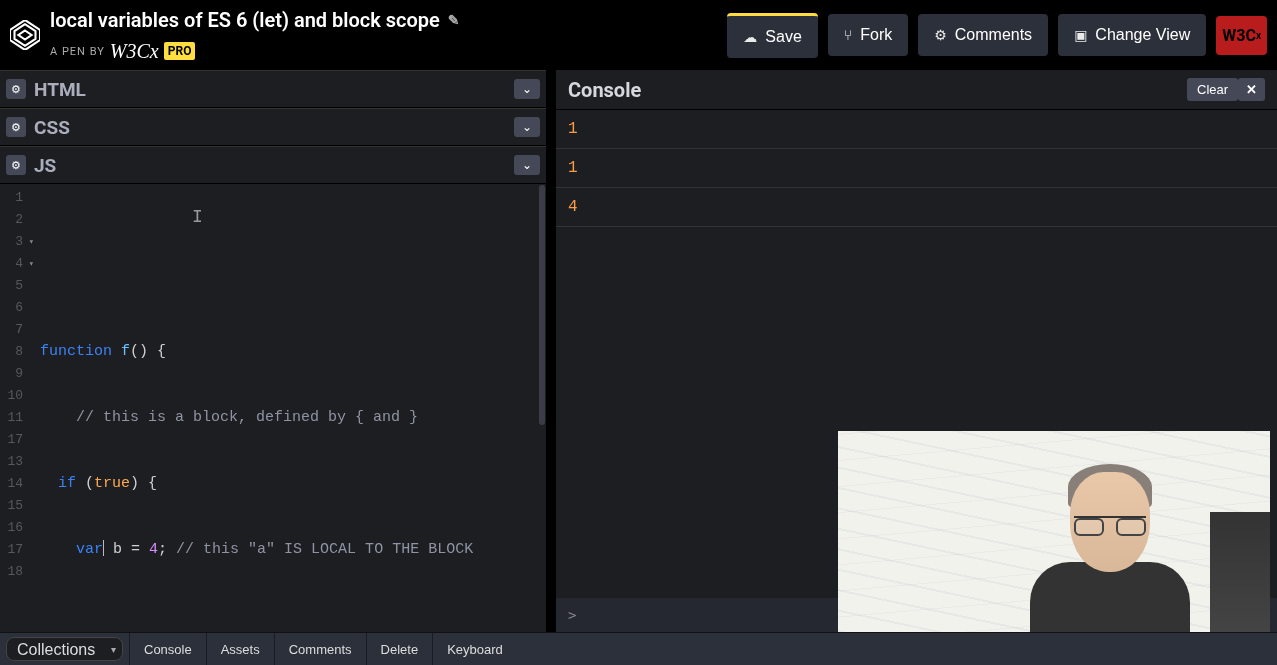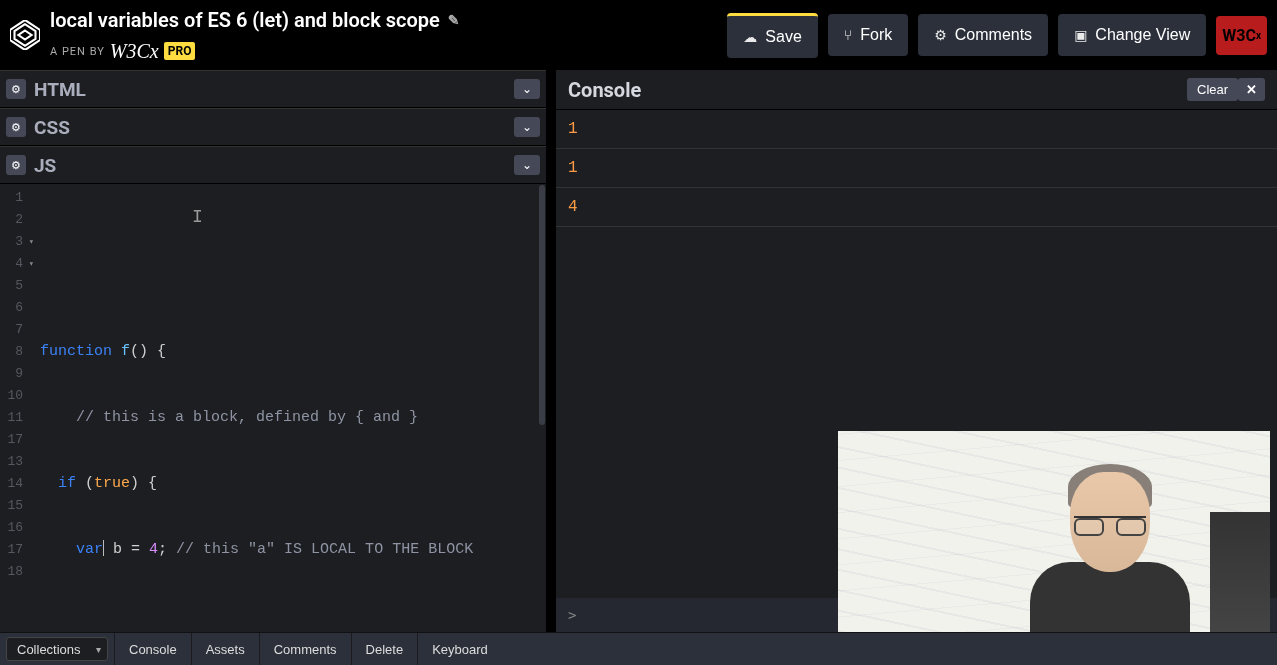--- a/index.html
+++ b/index.html
@@ -56,21 +56,21 @@
     .console-title { font-size: 20px; font-weight: 700; color: #d6d8e0; }
     .console-actions { display: flex; }
     .cbtn { background: #444857; color: #fff; border: none; padding: 4px 10px; font-size: 13px; cursor: pointer; border-radius: 3px; }
     .cbtn.close { padding: 4px 8px; font-weight: bold; }
     
     .console-out { flex: 1; font-family: "Courier New", monospace; font-size: 16px; color: #ff9b44; overflow: auto; }
     .console-line { padding: 10px 12px; border-bottom: 1px solid #333; }
     .console-input { height: 34px; display: flex; align-items: center; padding: 0 12px; background: #252830; color: #888; font-family: monospace; font-size: 14px; }
     
     .footer { position: absolute; bottom: 0; left: 0; right: 0; height: 33px; background: #2c303a; display: flex; align-items: stretch; border-top: 1px solid #111; }
-    .footer-select { background: #1d1e22; color: #ddd; border: 1px solid #444; padding: 0 26px 0 10px; font-size: 13px; cursor: pointer; appearance: none; margin: 4px 6px; border-radius: 3px; position: relative; }
+    .footer-select { background: #1d1e22; color: #ddd; border: 1px solid #444; padding: 0 26px 0 10px; font-size: 16px; cursor: pointer; appearance: none; margin: 4px 6px; border-radius: 8px; position: relative; }
     .select-wrap { position: relative; display: flex; }
     .select-wrap::after { content: "▾"; position: absolute; right: 13px; top: 50%; transform: translateY(-50%); font-size: 10px; color: #aaa; pointer-events: none; }
     .footer-btn { background: transparent; color: #ddd; border: none; border-left: 1px solid #1a1a1f; padding: 0 14px; font-size: 13px; cursor: pointer; }
     
     .webcam { position: absolute; right: 7px; bottom: 33px; width: 432px; height: 201px; background: linear-gradient(135deg, #f0f0e8 0%, #e8e8e0 100%); overflow: hidden; }
     .webcam-board { position: absolute; inset: 0; background: repeating-linear-gradient(12deg, rgba(100,120,160,0.08) 0 2px, transparent 2px 20px), repeating-linear-gradient(-5deg, rgba(120,100,160,0.06) 0 1px, transparent 1px 26px), #f2f2ec; }
     .webcam-person { position: absolute; right: 70px; bottom: -20px; width: 180px; height: 210px; }
     .wp-head { position: absolute; top: 30px; left: 50px; width: 80px; height: 100px; background: linear-gradient(#e8c8a8, #d8b898); border-radius: 42% 42% 48% 48%; }
     .wp-hair { position: absolute; top: 22px; left: 48px; width: 84px; height: 46px; background: #888078; border-radius: 50% 50% 15% 15%; }
     .wp-glasses { position: absolute; top: 74px; left: 54px; width: 72px; height: 16px; border-top: 2px solid #333; display: flex; justify-content: space-between; }

